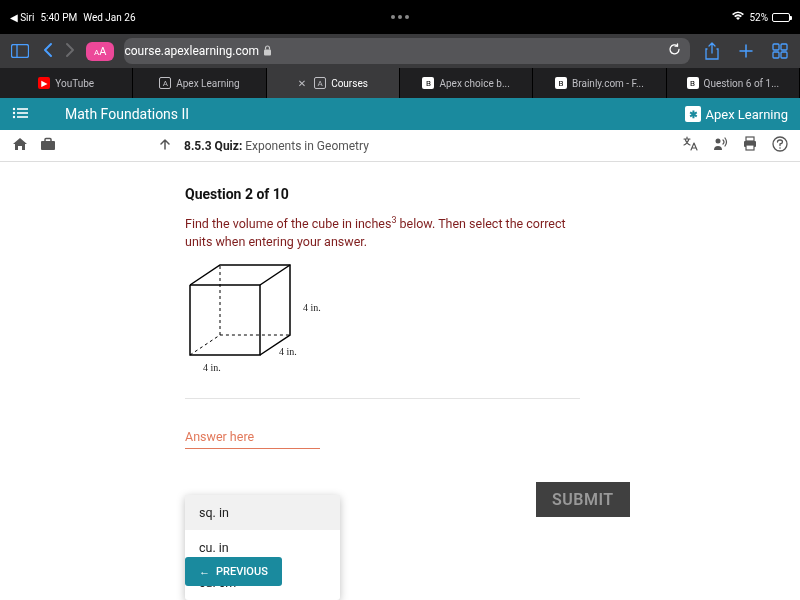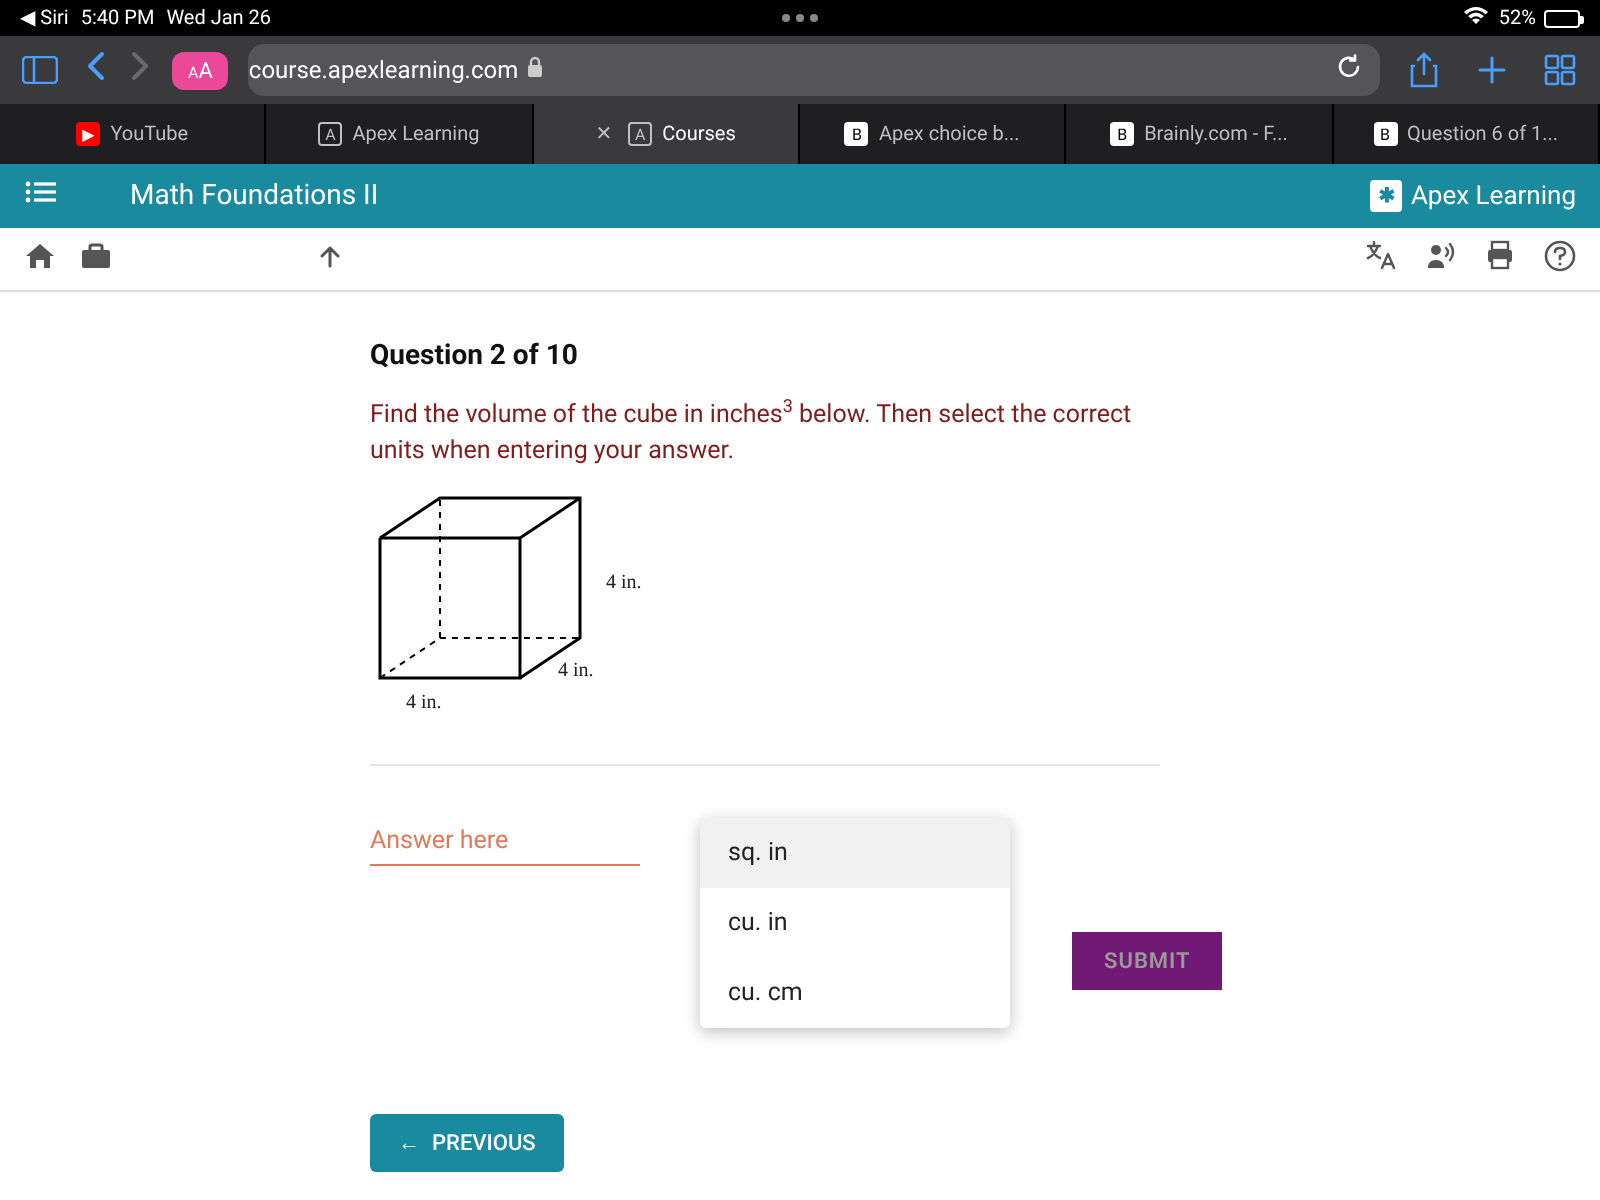--- a/index.html
+++ b/index.html
@@ -1,19 +1,19 @@
 <!DOCTYPE html>
 <html><head>
 <meta charset="utf-8">
 <style>
   * { margin: 0; padding: 0; box-sizing: border-box; font-family: -apple-system, BlinkMacSystemFont, "Segoe UI", Roboto, Helvetica, Arial, sans-serif; }
   body { width: 800px; height: 600px; background: #fff; overflow: hidden; position: relative; }
 
   
-  .status-bar { height: 18px; background: #000; color: #fff; display: flex; align-items: center; justify-content: space-between; padding: 0 10px; font-size: 10px; }
+  .status-bar { height: 34px; background: #000; color: #fff; display: flex; align-items: center; justify-content: space-between; padding: 0 10px; font-size: 10px; }
   .status-left { display: flex; align-items: center; gap: 6px; }
   .status-center { position: absolute; left: 50%; transform: translateX(-50%); display:flex; gap:3px;}
   .status-center span{width:4px;height:4px;border-radius:50%;background:#888;display:inline-block;}
   .status-right { display: flex; align-items: center; gap: 4px; }
   .battery { width: 18px; height: 9px; border: 1px solid #fff; border-radius: 2px; position: relative; }
   .battery::after { content:''; position:absolute; right:-3px; top:2px; width:2px; height:4px; background:#fff; border-radius:0 1px 1px 0;}
   .battery-fill { height:100%; width:52%; background:#fff; }
 
   
   .safari-bar { height: 34px; background: #3a3a3c; display: flex; align-items: center; padding: 0 8px; gap: 10px; }
@@ -57,28 +57,28 @@
 
   .cube-wrap{position:relative; width:140px; height:110px; margin-top:8px; margin-bottom:6px;}
   .cube-wrap svg{display:block;}
   .dim-label{position:absolute; font-size:10px; color:#222;font-family:Liberation Serif, serif;}
   .dim-right{left:118px; top:42px;}
   .dim-front{left:94px; top:86px;}
   .dim-bottom{left:18px; top:102px;}
 
   .divider{border-top:1px solid #e3e3e3; width:395px; margin:28px 0 0 0;}
 
-  .answer-row{display:flex; align-items:flex-start; margin-top:26px; gap:30px;}
+  .answer-row{display:flex; align-items:flex-start; margin-top:26px; gap:46px;flex-direction:column;}
   .answer-input{color:#e2795b; font-size:12.5px; width:135px; border:none; border-bottom:1.5px solid #e2795b; padding:4px 0;}
   
   .dropdown{background:#fff; border-radius:3px; box-shadow:0 2px 8px rgba(0,0,0,0.25); width:155px;}
   .dd-item{padding:10px 14px; font-size:12.5px; color:#222; cursor:pointer;}
   .dd-item:first-child{background:#f1f1f1;}
   
-  .submit-btn{color:#999; font-size:11px; letter-spacing:0.5px; font-weight:600; background:#701a75; padding:8px 16px; border:none; position:absolute; left:536px; top:320px;}
+  .submit-btn{color:#999; font-size:16px; letter-spacing:0.5px; font-weight:600; background:#404040; padding:8px 16px; border:none; position:absolute; left:536px; top:320px;}
 
   .prev-btn{position:absolute; left:185px; bottom:14px; background:#1a8a9e; color:#fff; border:none; padding:8px 14px; font-size:11px; border-radius:3px; display:flex; align-items:center; gap:6px; font-weight:500;}
 
   .lock{font-size:10px;}
 </style>
 </head>
 <body>
 
 <div class="status-bar">
   <div class="status-left">
@@ -212,20 +212,21 @@
     <svg width="16" height="14" viewBox="0 0 16 14">
         <rect x="1" y="4" width="14" height="9" rx="1" fill="#555"></rect>
         <path d="M5 4 V2.5 a1 1 0 0 1 1 -1 H10 a1 1 0 0 1 1 1 V4" fill="none" stroke="#555" stroke-width="1.5"></path>
       </svg>
   </span>
   <span class="up">
     <svg width="14" height="14" viewBox="0 0 14 14">
         <path d="M7 12 V3 M3 7 L7 3 L11 7" fill="none" stroke="#555" stroke-width="1.5" stroke-linecap="round" stroke-linejoin="round"></path>
       </svg>
   </span>
+  <span><span class="code">8.5.3</span>&nbsp;<span class="code">Quiz:</span>&nbsp;<span>Exponents in Geometry</span></span>
   <span class="right-icons">
     <span>
       <svg width="16" height="16" viewBox="0 0 16 16">
           <path d="M2 3 H8 M5 1 V3 M3 3 Q5 8 8 9 M7 3 Q5 8 2 9" fill="none" stroke="#555" stroke-width="1.2" stroke-linecap="round"></path>
           <path d="M9 14 L12 7 L15 14 M10 12 H14" fill="none" stroke="#555" stroke-width="1.2" stroke-linecap="round" stroke-linejoin="round"></path>
         </svg>
     </span>
     <span>
       <svg width="16" height="16" viewBox="0 0 16 16">
           <circle cx="6" cy="5" r="2.5" fill="#555"></circle>

